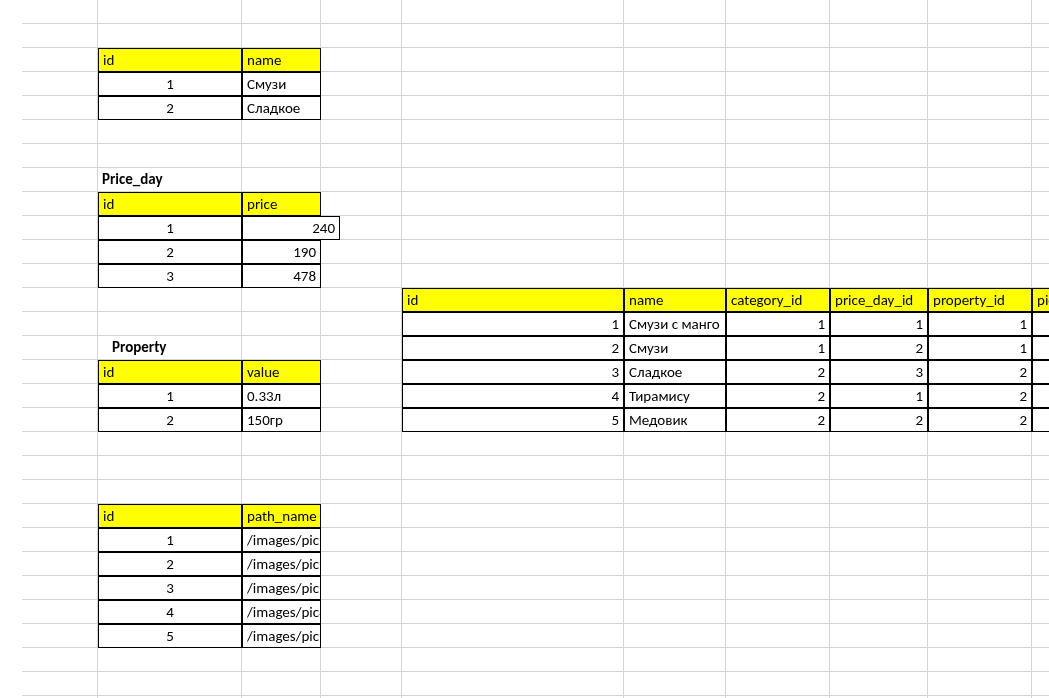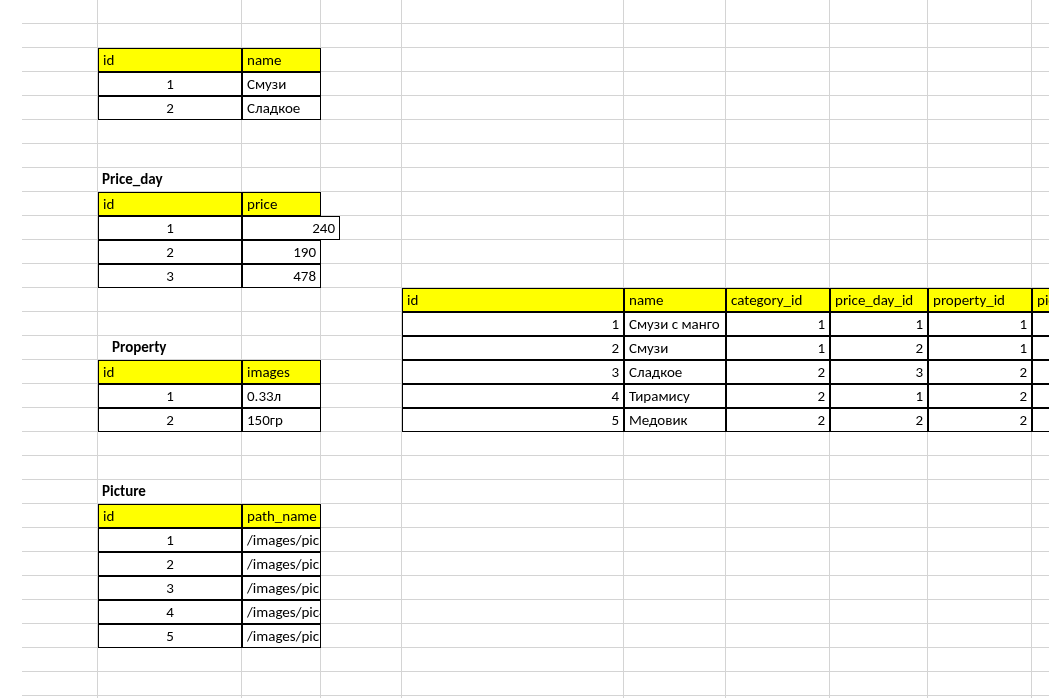--- a/index.html
+++ b/index.html
@@ -365,26 +365,25 @@
     <div class="hdr" style="left: 98px; top: 192px; width: 144px;">id</div>
     <div class="hdr" style="left: 242px; top: 192px; width: 79px;">price</div>
     <div class="dcell ctr" style="left: 98px; top: 216px; width: 144px;">1</div>
     <div class="dcell num" style="left: 242px; top: 216px; width: 98px;">240</div>
     <div class="dcell ctr" style="left: 98px; top: 240px; width: 144px;">2</div>
     <div class="dcell num" style="left: 242px; top: 240px; width: 79px;">190</div>
     <div class="dcell ctr" style="left: 98px; top: 264px; width: 144px;">3</div>
     <div class="dcell num" style="left: 242px; top: 264px; width: 79px;">478</div>
     <div class="title" style="left: 108px; top: 336px; width: 144px;">Property</div>
     <div class="hdr" style="left: 98px; top: 360px; width: 144px;">id</div>
-    <div class="hdr" style="left: 242px; top: 360px; width: 79px;">images</div>
+    <div class="hdr" style="left: 242px; top: 360px; width: 79px;">value</div>
     <div class="dcell ctr" style="left: 98px; top: 384px; width: 144px;">1</div>
     <div class="dcell txt" style="left: 242px; top: 384px; width: 79px;">0.33л</div>
     <div class="dcell ctr" style="left: 98px; top: 408px; width: 144px;">2</div>
     <div class="dcell txt" style="left: 242px; top: 408px; width: 79px;">150гр</div>
-    <div class="title" style="left: 98px; top: 480px; width: 144px;">Picture</div>
     <div class="hdr" style="left: 98px; top: 504px; width: 144px;">id</div>
     <div class="hdr" style="left: 242px; top: 504px; width: 79px;">path_name</div>
     <div class="dcell ctr" style="left: 98px; top: 528px; width: 144px;">1</div>
     <div class="dcell txt" style="left: 242px; top: 528px; width: 79px;">/images/pic1.png</div>
     <div class="dcell ctr" style="left: 98px; top: 552px; width: 144px;">2</div>
     <div class="dcell txt" style="left: 242px; top: 552px; width: 79px;">/images/pic2.png</div>
     <div class="dcell ctr" style="left: 98px; top: 576px; width: 144px;">3</div>
     <div class="dcell txt" style="left: 242px; top: 576px; width: 79px;">/images/pic3.png</div>
     <div class="dcell ctr" style="left: 98px; top: 600px; width: 144px;">4</div>
     <div class="dcell txt" style="left: 242px; top: 600px; width: 79px;">/images/pic4.png</div>

